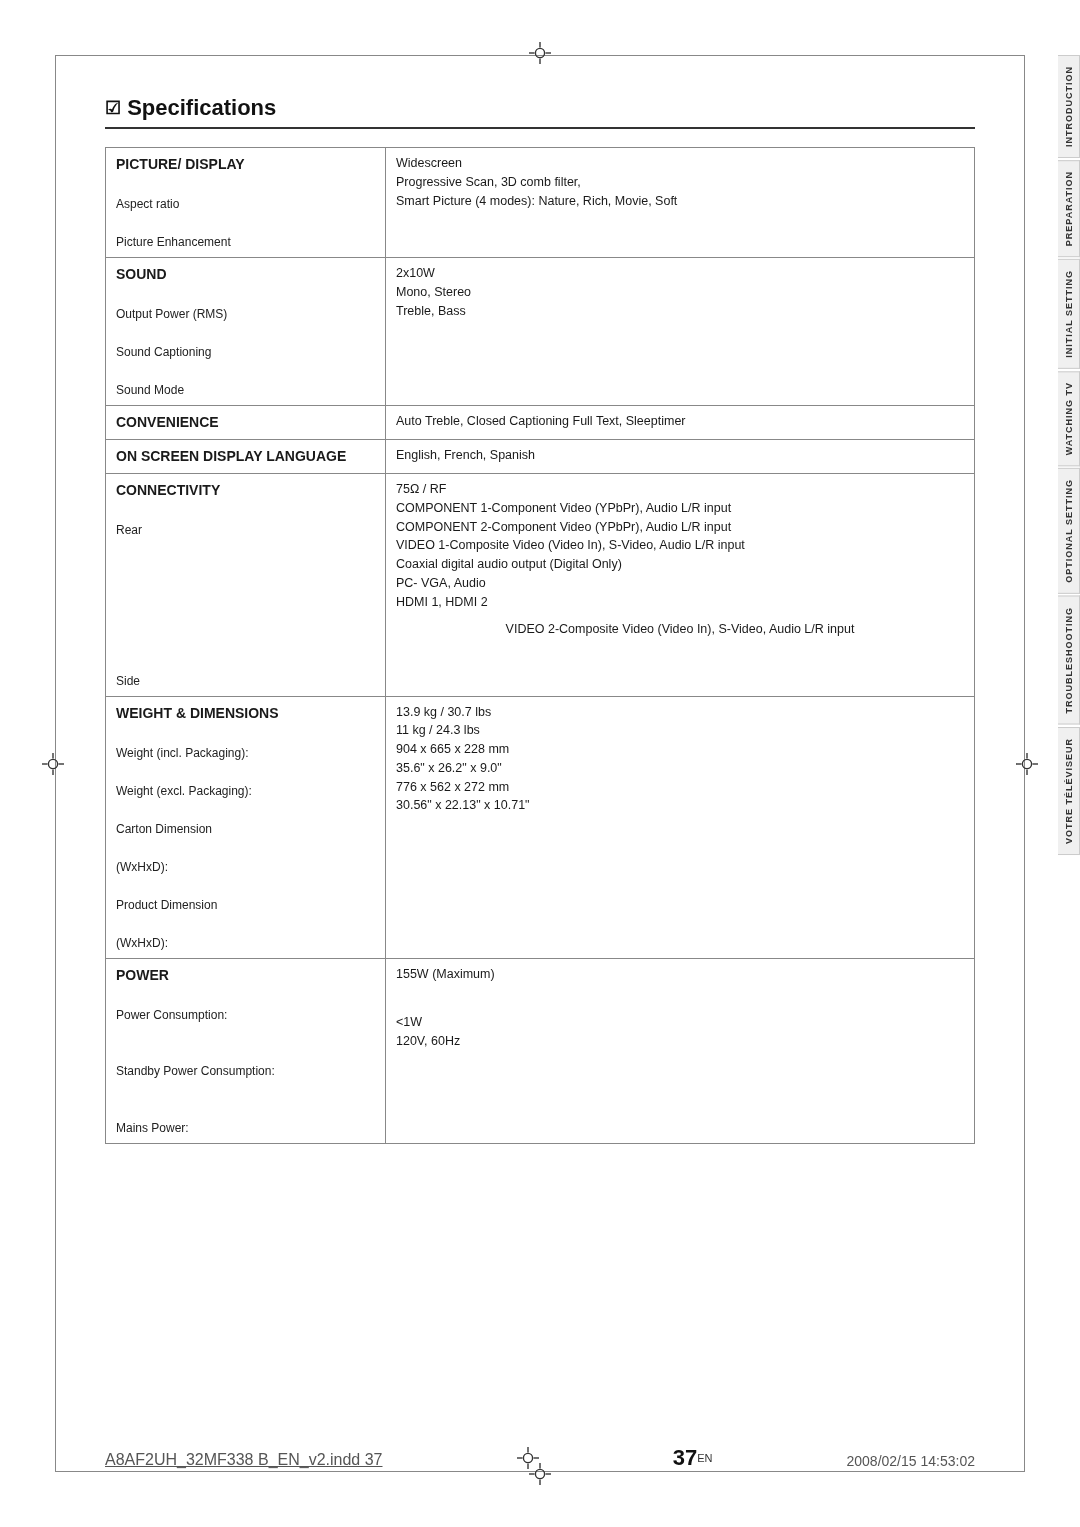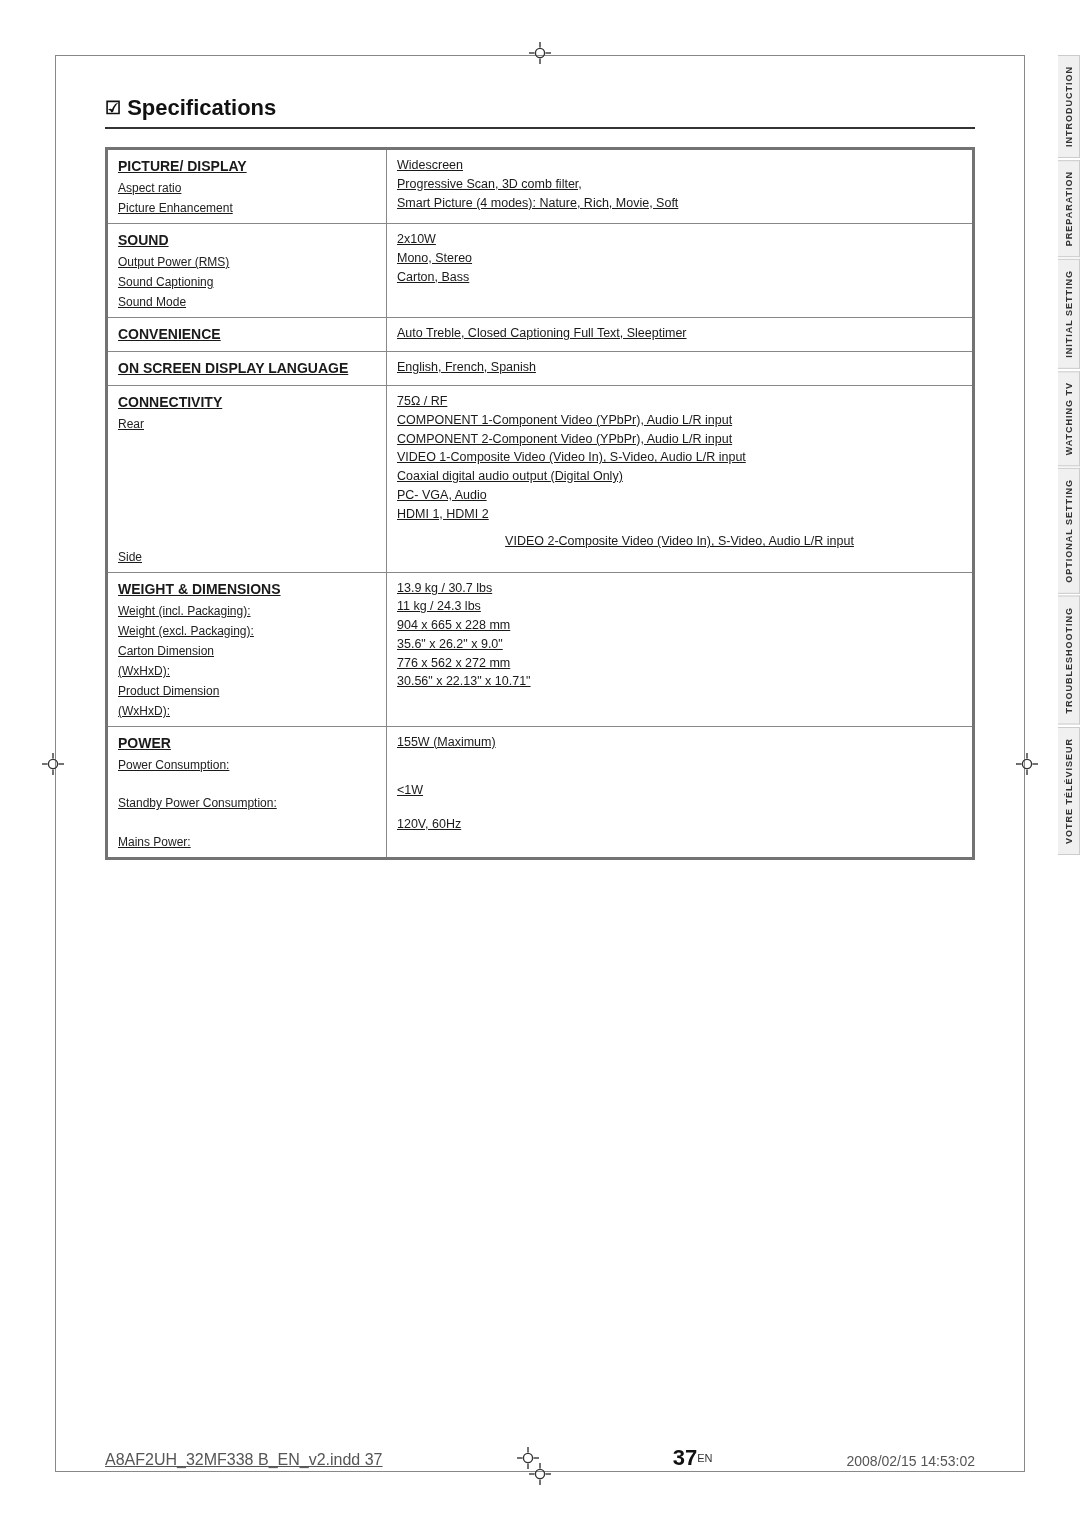--- a/index.html
+++ b/index.html
@@ -171,22 +171,21 @@
     }
 
     .page-title .checkbox-icon {
       font-size: 18px;
     }
 
     
     .spec-table {
       width: 100%;
       border-collapse: collapse;
-      border: 3px solid #737373;
-      text-decoration: underline;
+      border: 1px solid #737373;
     }
 
     .spec-table td {
       border: 1px solid #888;
       padding: 6px 10px;
       vertical-align: top;
       font-size: 12.5px;
       line-height: 1.5;
     }
 
@@ -198,21 +197,21 @@
     .section-title {
       font-weight: bold;
       font-size: 14px;
       text-transform: uppercase;
     }
 
     .section-sub {
       font-size: 12px;
       font-weight: normal;
       color: #222;
-      margin-top: 2px;
+      margin-top: 20px;
     }
 
     .left-col {
       width: 280px;
       min-width: 280px;
     }
 
     .right-col {
       font-size: 12.5px;
       line-height: 1.55;
@@ -357,21 +356,21 @@
           <div class="section-header-block">
             <span class="section-title">SOUND</span>
             <span class="section-sub">Output Power (RMS)</span>
             <span class="section-sub">Sound Captioning</span>
             <span class="section-sub">Sound Mode</span>
           </div>
         </td>
         <td class="right-col">
           <div>2x10W</div>
           <div>Mono, Stereo</div>
-          <div>Carton, Bass</div>
+          <div>Treble, Bass</div>
         </td>
       </tr>
 
       <tr>
         <td class="left-col">
           <div class="section-header-block">
             <span class="section-title">CONVENIENCE</span>
           </div>
         </td>
         <td class="right-col">
@@ -447,21 +446,21 @@
             <span class="section-sub">Power Consumption:</span>
             <br>
             <span class="section-sub">Standby Power Consumption:</span>
             <br>
             <span class="section-sub">Mains Power:</span>
           </div>
         </td>
         <td class="right-col">
           <div>155W (Maximum)</div>
           <div style="margin-top: 30px;">&lt;1W</div>
-          <div style="margin-top: 15px;">120V, 60Hz</div>
+          <div style="margin-top: 0;">120V, 60Hz</div>
         </td>
       </tr>
 
     </tbody>
   </table>
 
 </div>
 
 <div class="page-footer">
   <div class="footer-left">A8AF2UH_32MF338 B_EN_v2.indd  37</div>

